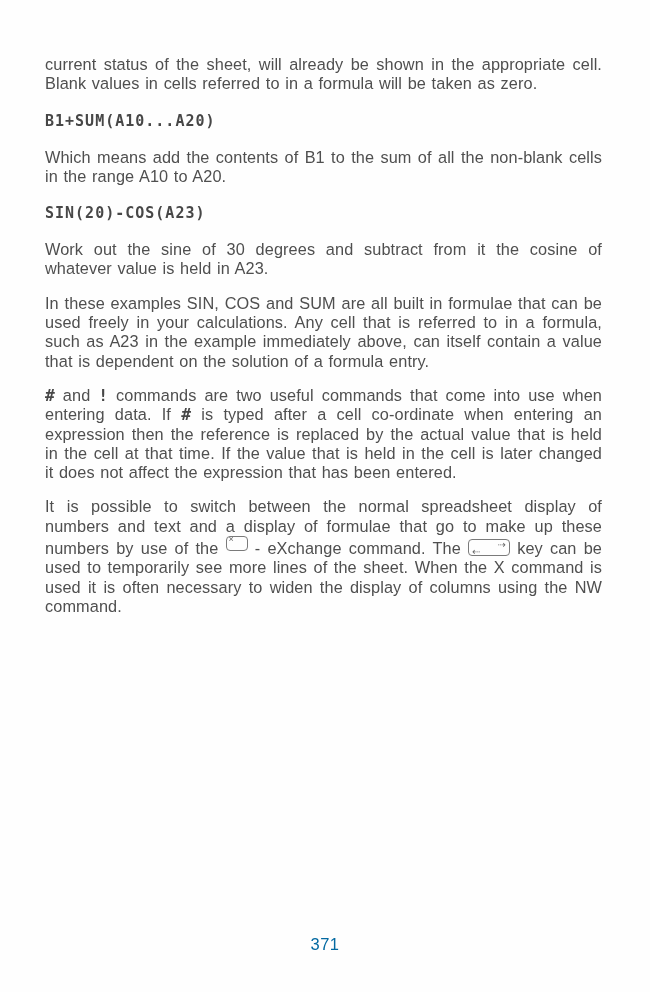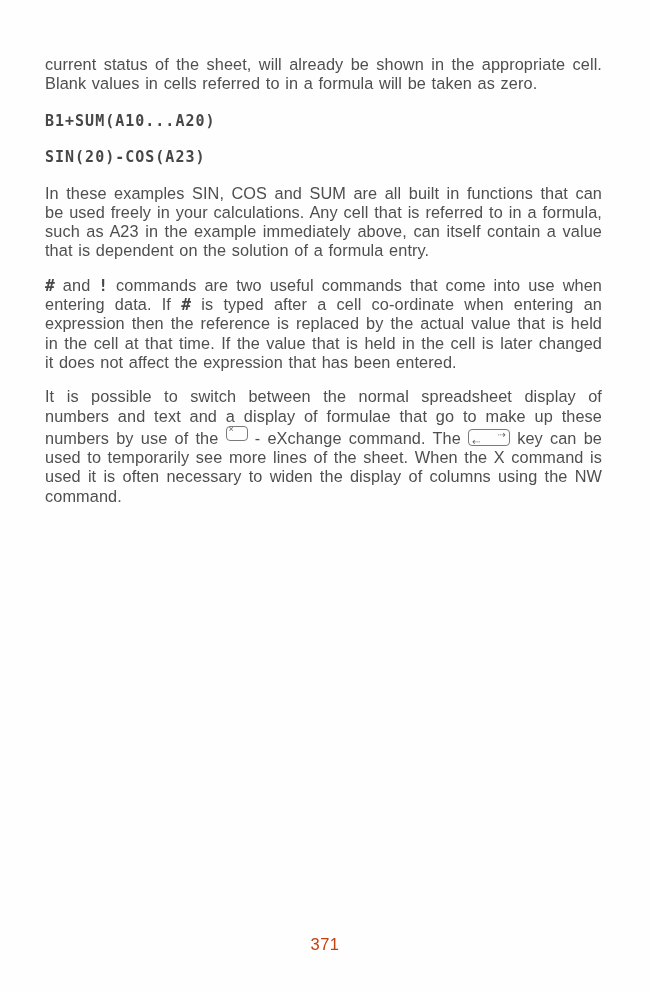--- a/index.html
+++ b/index.html
@@ -79,40 +79,42 @@
   }
   .key-tab .key-row.top { text-align: right; margin-top: 1px; }
   .key-tab .key-row.bottom { text-align: left; }
   .page-number {
     position: absolute;
     bottom: 38px;
     left: 0;
     width: 100%;
     text-align: center;
     font-size: 16.5px;
-    color: #c2410c;
+    color: #0369a1;
     letter-spacing: 0.5px;
   }
 </style>
 </head>
 <body>
 
 <div class="page">
   <div class="text-block">
 
     <p class="para">current status of the sheet, will already be shown in the appropriate cell. Blank values in cells referred to in a formula will be taken as zero.</p>
 
 
     <p class="code-line">B1+SUM(A10...A20)</p>
 
+    <p class="para">Which means add the contents of B1 to the sum of all the non-blank cells in the range A10 to A20.</p>
 
     <p class="code-line">SIN(20)-COS(A23)</p>
 
+    <p class="para">Work out the sine of 30 degrees and subtract from it the cosine of whatever value is held in A23.</p>
 
-    <p class="para">In these examples SIN, COS and SUM are all built in functions that can be used freely in your calculations. Any cell that is referred to in a formula, such as A23 in the example immediately above, can itself contain a value that is dependent on the solution of a formula entry.</p>
+    <p class="para">In these examples SIN, COS and SUM are all built in formulae that can be used freely in your calculations. Any cell that is referred to in a formula, such as A23 in the example immediately above, can itself contain a value that is dependent on the solution of a formula entry.</p>
 
     <p class="para"><span class="sym">#</span><span> and </span><span class="sym">!</span><span> commands are two useful commands that come into use when entering data. If </span><span class="sym">#</span><span> is typed after a cell co-ordinate when entering an expression then the reference is replaced by the actual value that is held in the cell at that time. If the value that is held in the cell is later changed it does not affect the expression that has been entered.</span></p>
 
 
     <p class="para"><span>It is possible to switch between the normal spreadsheet display of numbers and text and a display of formulae that go to make up these numbers by use of the </span><span class="keycap key-x"><span class="key-x-glyph">×</span></span><span> - eXchange command. The </span><span class="keycap key-tab"><span class="key-row top">⇢</span><span class="key-row bottom">⇠</span></span><span> key can be used to temporarily see more lines of the sheet. When the X command is used it is often necessary to widen the display of columns using the NW command.</span></p>
 
   </div>
 
   <div class="page-number">371</div>
 </div>

